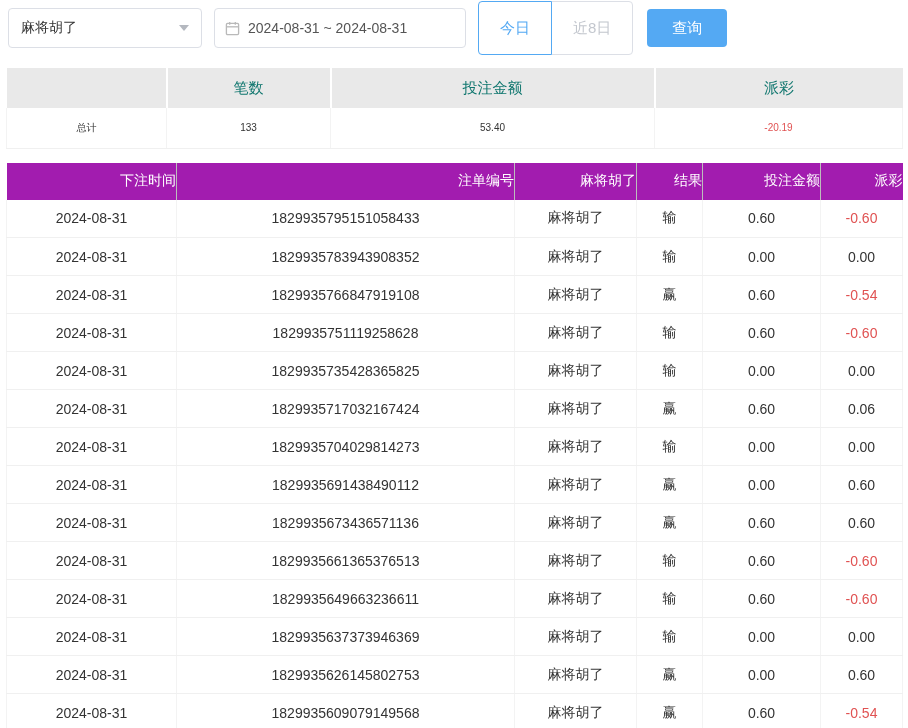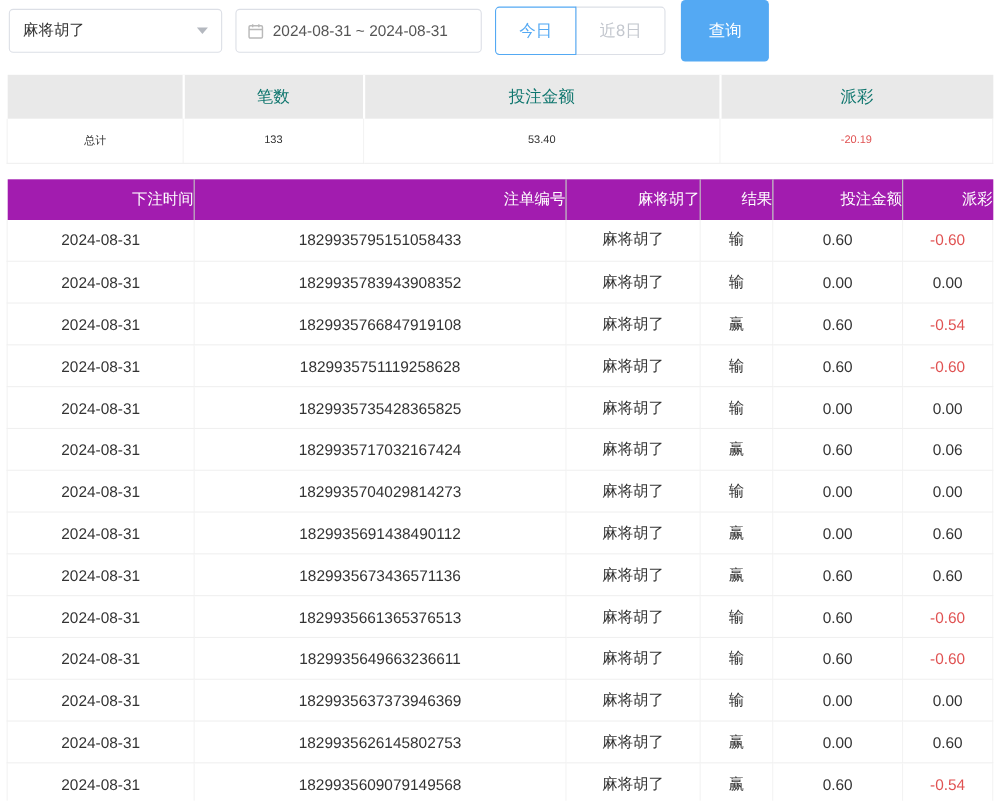--- a/index.html
+++ b/index.html
@@ -13,38 +13,38 @@
     width: 194px; height: 40px; border: 1px solid #dcdfe6; border-radius: 4px;
     display: flex; align-items: center; justify-content: space-between;
     padding: 0 12px; cursor: pointer; background: #fff;
   }
   .select-value { font-size: 14px; color: #333; }
   .caret {
     width: 0; height: 0; border-left: 5px solid transparent; border-right: 5px solid transparent;
     border-top: 6px solid #b4b8bf;
   }
   .date-input {
-    margin-left: 12px; width: 224px; height: 40px; border: 1px solid #dcdfe6; border-radius: 4px;
+    margin-left: 12px; width: 252px; height: 40px; border: 1px solid #dcdfe6; border-radius: 4px;
     display: flex; align-items: center; padding: 0 10px; background: #fff; cursor: pointer;
   }
   .date-input .cal { margin-right: 8px; display: inline-flex; }
   .date-input .date-text { font-size: 14px; color: #555; }
 
   .btn-group { display: flex; margin-left: 12px; }
   .qbtn {
-    height: 44px; padding: 0 21px; background: #fff; border: 1px solid #dcdfe6;
+    height: 54px; padding: 0 21px; background: #fff; border: 1px solid #dcdfe6;
     font-size: 15px; color: #c3c7ce; cursor: pointer; margin-left: -1px;
     font-family: inherit;
   }
   .qbtn:first-child { border-radius: 4px 0 0 4px; margin-left: 0; }
   .qbtn:last-child { border-radius: 0 4px 4px 0; }
   .qbtn.active { color: #54a9f3; border-color: #54a9f3; position: relative; z-index: 2; }
 
   .query-btn {
-    margin-left: 14px; width: 80px; height: 56px; background: #54a9f3; color: #fff;
+    margin-left: 14px; width: 80px; height: 38px; background: #54a9f3; color: #fff;
     border: none; border-radius: 4px; font-size: 15px; cursor: pointer; font-family: inherit;
   }
 
   
   table { border-collapse: collapse; width: 100%; table-layout: fixed; }
   .summary { margin-top: 20px; }
   .summary th {
     background: #e9e9e9; height: 40px; font-size: 15px; font-weight: normal; color: #0f766e;
     text-align: center; border-right: 2px solid #ffffff;
   }

